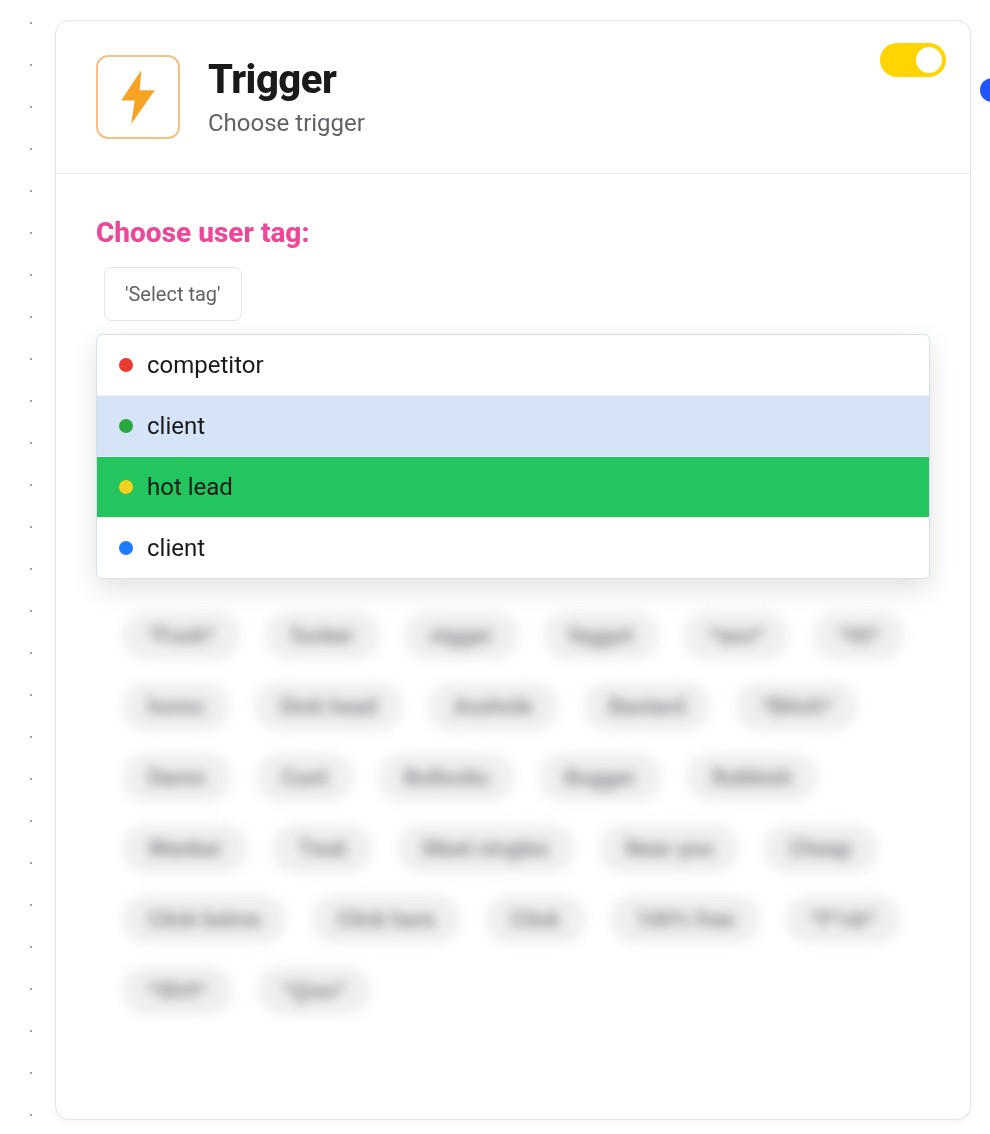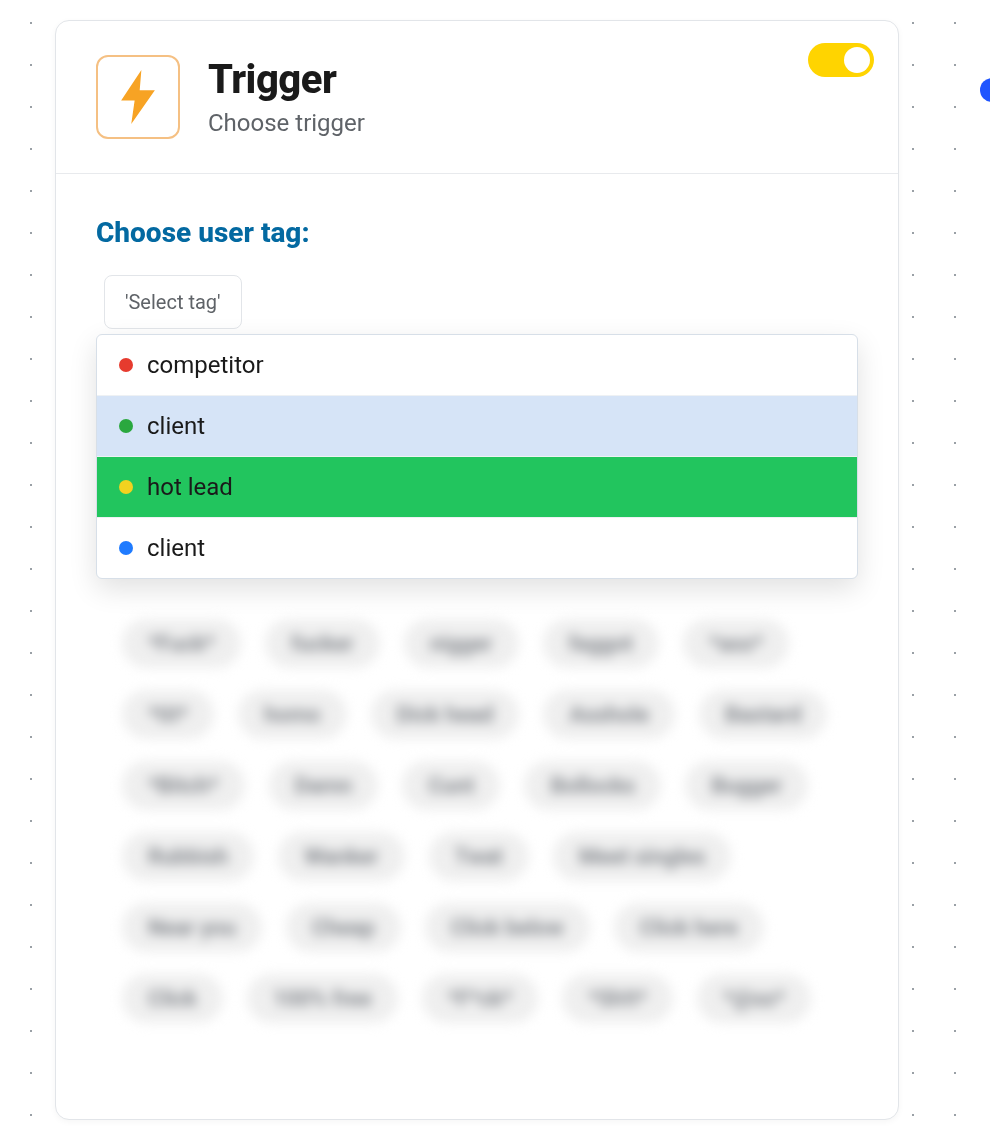--- a/index.html
+++ b/index.html
@@ -29,21 +29,21 @@
     width: 24px;
     height: 24px;
     border-radius: 50%;
     background: #1f55ff;
   }
 
   .card {
     position: absolute;
     left: 55px;
     top: 20px;
-    width: 844px;
+    width: 916px;
     height: 1100px;
     background: #fff;
     border: 1px solid #e2e5e9;
     border-radius: 14px;
     box-shadow: 0 2px 6px rgba(0,0,0,0.04);
     overflow: hidden;
   }
 
   .card-header {
     display: flex;
@@ -102,22 +102,22 @@
   }
 
   .card-body {
     padding: 42px 40px 0 40px;
     position: relative;
   }
 
   .section-label {
     font-size: 28px;
     font-weight: 800;
-    color: #0369a1;
-    margin-bottom: 26px;
+    color: #ec4899;
+    margin-bottom: 18px;
   }
 
   .select-btn {
     display: inline-block;
     border: 1px solid #e2e5e9;
     border-radius: 8px;
     padding: 14px 20px;
     font-size: 20px;
     color: #5f6368;
     background: #fff;

